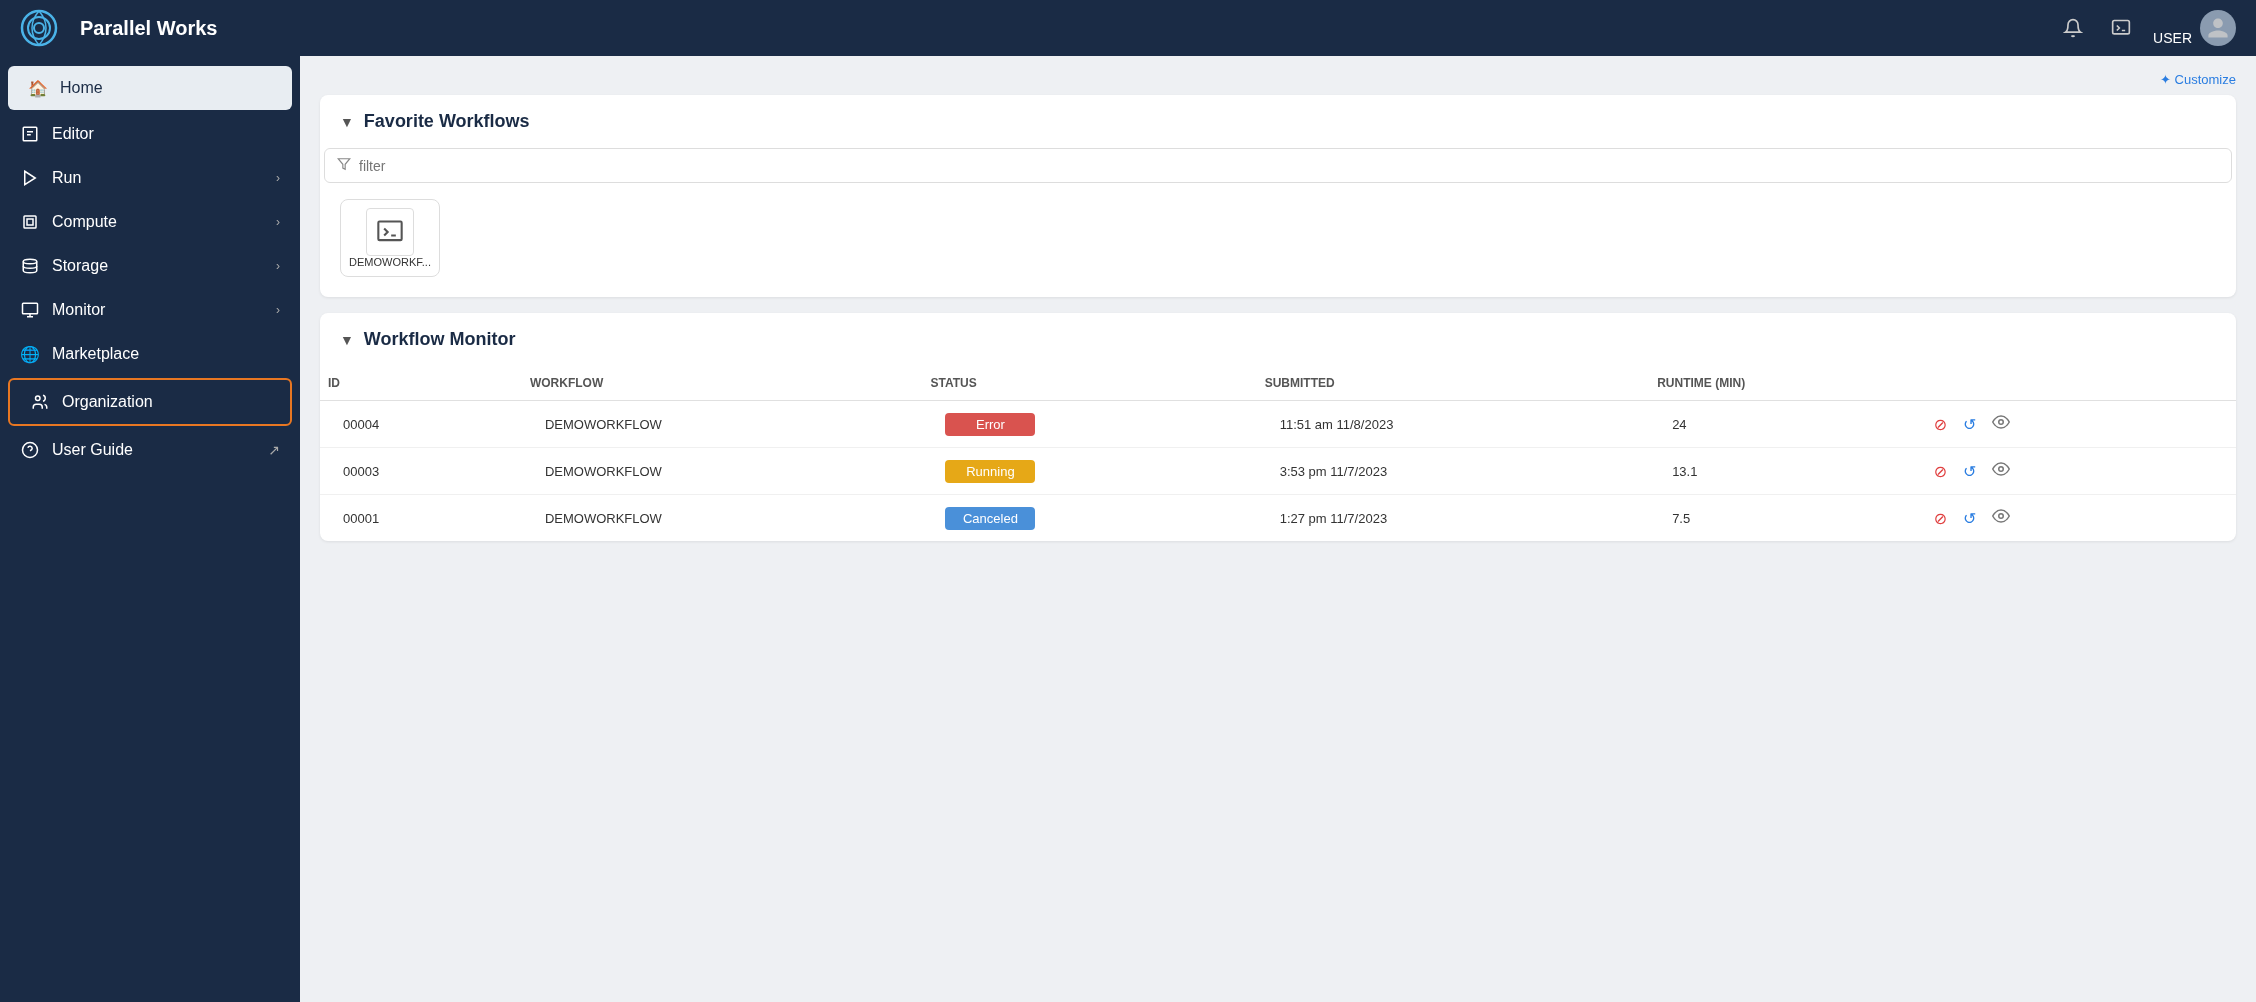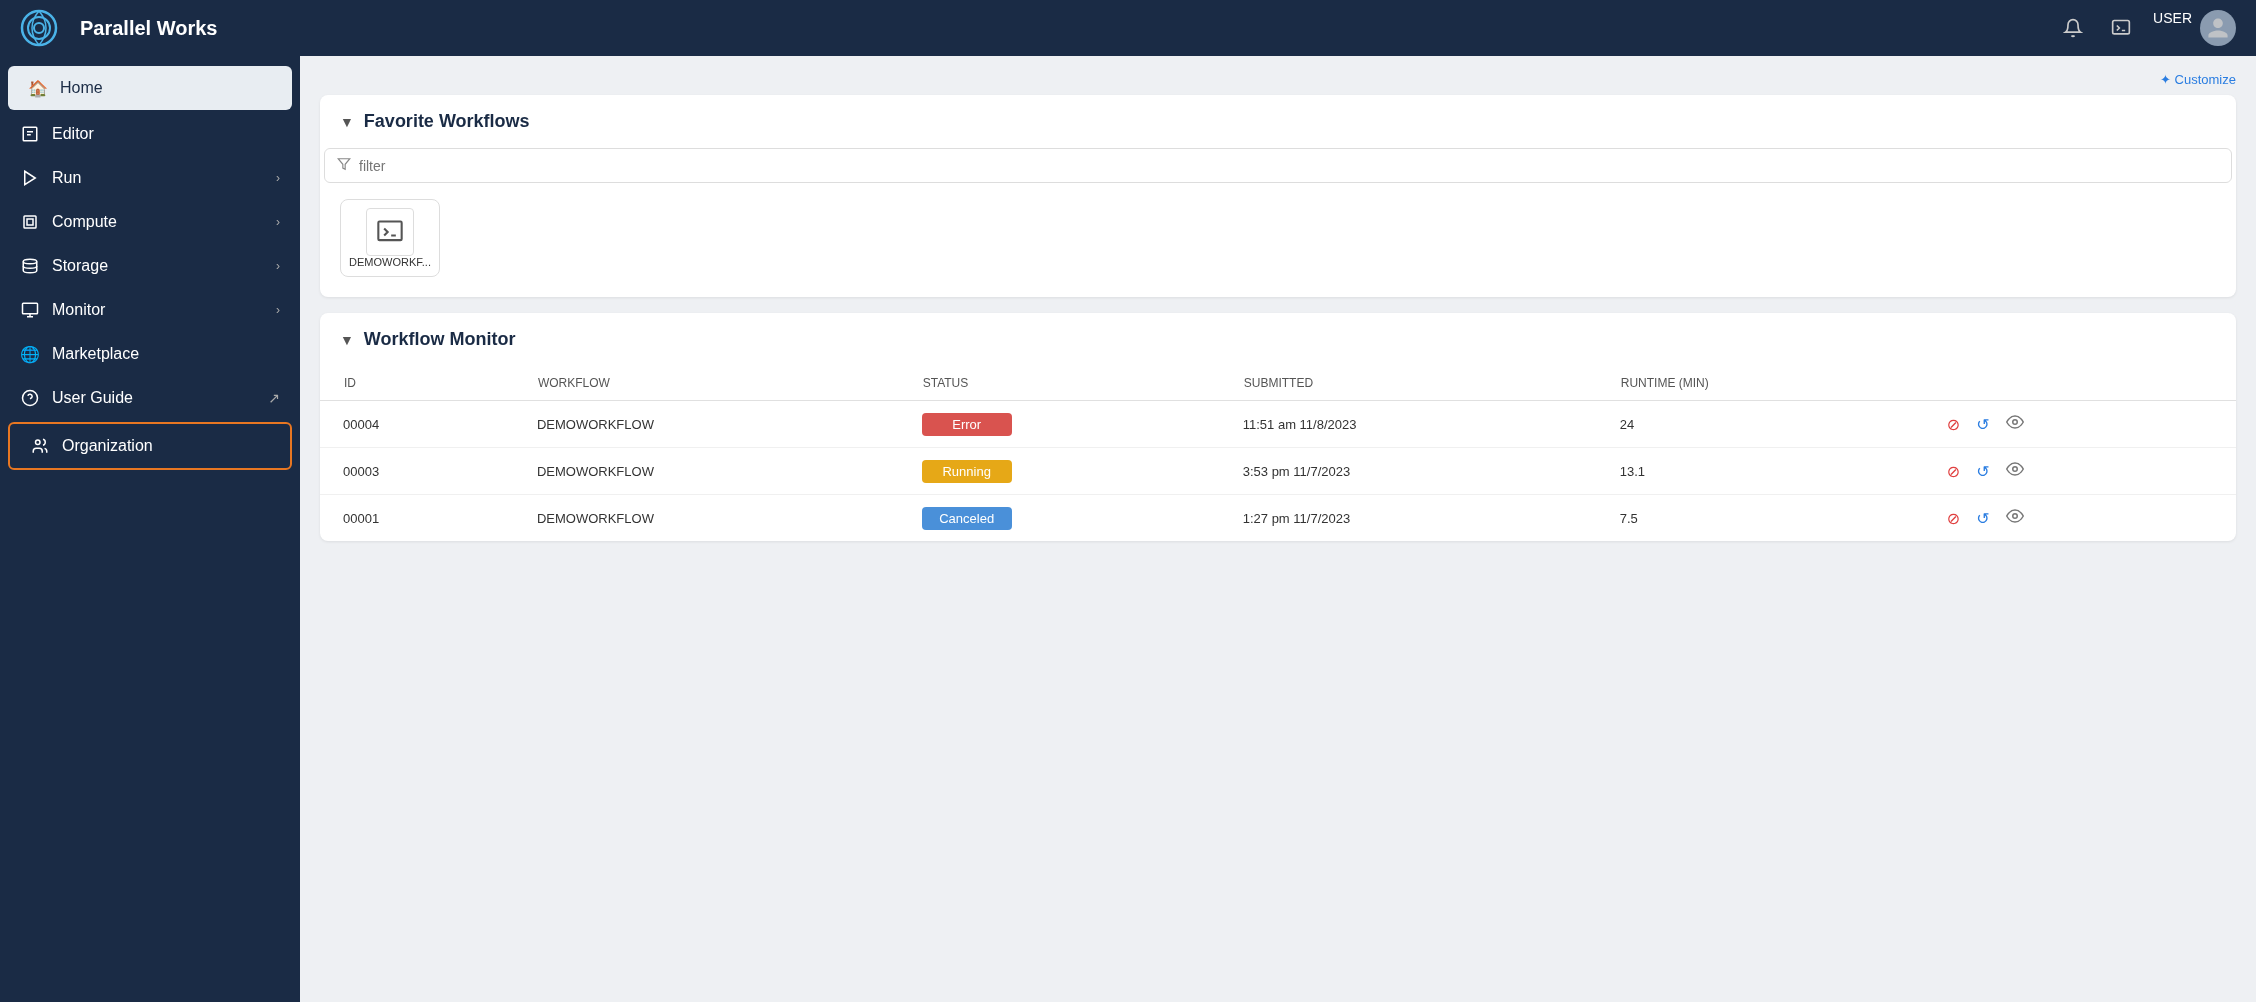--- a/index.html
+++ b/index.html
@@ -43,21 +43,21 @@
       cursor: pointer;
       font-size: 18px;
       display: flex;
       align-items: center;
       justify-content: center;
       width: 32px;
       height: 32px;
     }
     .header-user {
       display: flex;
-      align-items: flex-start;
+      align-items: flex-end;
       gap: 8px;
       color: white;
       font-size: 14px;
       font-weight: 500;
     }
     .avatar {
       width: 36px;
       height: 36px;
       border-radius: 50%;
       background: #8a9bb0;
@@ -224,23 +224,23 @@
       word-break: break-all;
     }
 
     
     .monitor-table {
       width: 100%;
       border-collapse: collapse;
     }
     .monitor-table th {
       text-align: left;
-      padding: 10px 24px;
+      padding: 10px 8px;
       font-size: 12px;
-      font-weight: 400;
+      font-weight: 700;
       color: #555;
       border-bottom: 1px solid #e0e0e0;
       background: white;
     }
     .monitor-table td {
       padding: 10px 23px;
       font-size: 13px;
       border-bottom: 1px solid #f0f0f0;
       color: #333;
     }
@@ -395,46 +395,46 @@
       <span class="sidebar-chevron">›</span>
     </div>
 
     <div class="sidebar-item">
       <div class="sidebar-item-left">
         <span class="sidebar-icon">🌐</span>
         <span>Marketplace</span>
       </div>
     </div>
 
-    <div class="sidebar-item">
-      <div class="sidebar-item-left">
-        <span class="sidebar-icon">
-          <svg width="18" height="18" viewBox="0 0 24 24" fill="none" stroke="white" stroke-width="2">
-            <circle cx="12" cy="12" r="10"></circle>
-            <path d="M9.09 9a3 3 0 0 1 5.83 1c0 2-3 3-3 3"></path>
-            <line x1="12" y1="17" x2="12.01" y2="17" stroke-width="3"></line>
-          </svg>
-        </span>
-        <span>User Guide</span>
-      </div>
-      <span class="sidebar-chevron" style="font-size:14px;">↗</span>
-    </div>
-
     <div class="sidebar-item selected-outline">
       <div class="sidebar-item-left">
         <span class="sidebar-icon">
           <svg width="18" height="18" viewBox="0 0 24 24" fill="none" stroke="white" stroke-width="2">
             <circle cx="9" cy="7" r="3"></circle>
             <path d="M3 21v-2a4 4 0 0 1 4-4h4a4 4 0 0 1 4 4v2"></path>
             <path d="M16 3.13a4 4 0 0 1 0 7.75"></path>
             <path d="M21 21v-2a4 4 0 0 0-3-3.85"></path>
           </svg>
         </span>
         <span>Organization</span>
       </div>
+    </div>
+
+    <div class="sidebar-item">
+      <div class="sidebar-item-left">
+        <span class="sidebar-icon">
+          <svg width="18" height="18" viewBox="0 0 24 24" fill="none" stroke="white" stroke-width="2">
+            <circle cx="12" cy="12" r="10"></circle>
+            <path d="M9.09 9a3 3 0 0 1 5.83 1c0 2-3 3-3 3"></path>
+            <line x1="12" y1="17" x2="12.01" y2="17" stroke-width="3"></line>
+          </svg>
+        </span>
+        <span>User Guide</span>
+      </div>
+      <span class="sidebar-chevron" style="font-size:14px;">↗</span>
     </div>
   </nav>
 
   <div class="content">
     <div class="content-top-bar">
       <button class="customize-btn">✦ Customize</button>
     </div>
 
     <div class="panel">
       <div class="panel-header">

